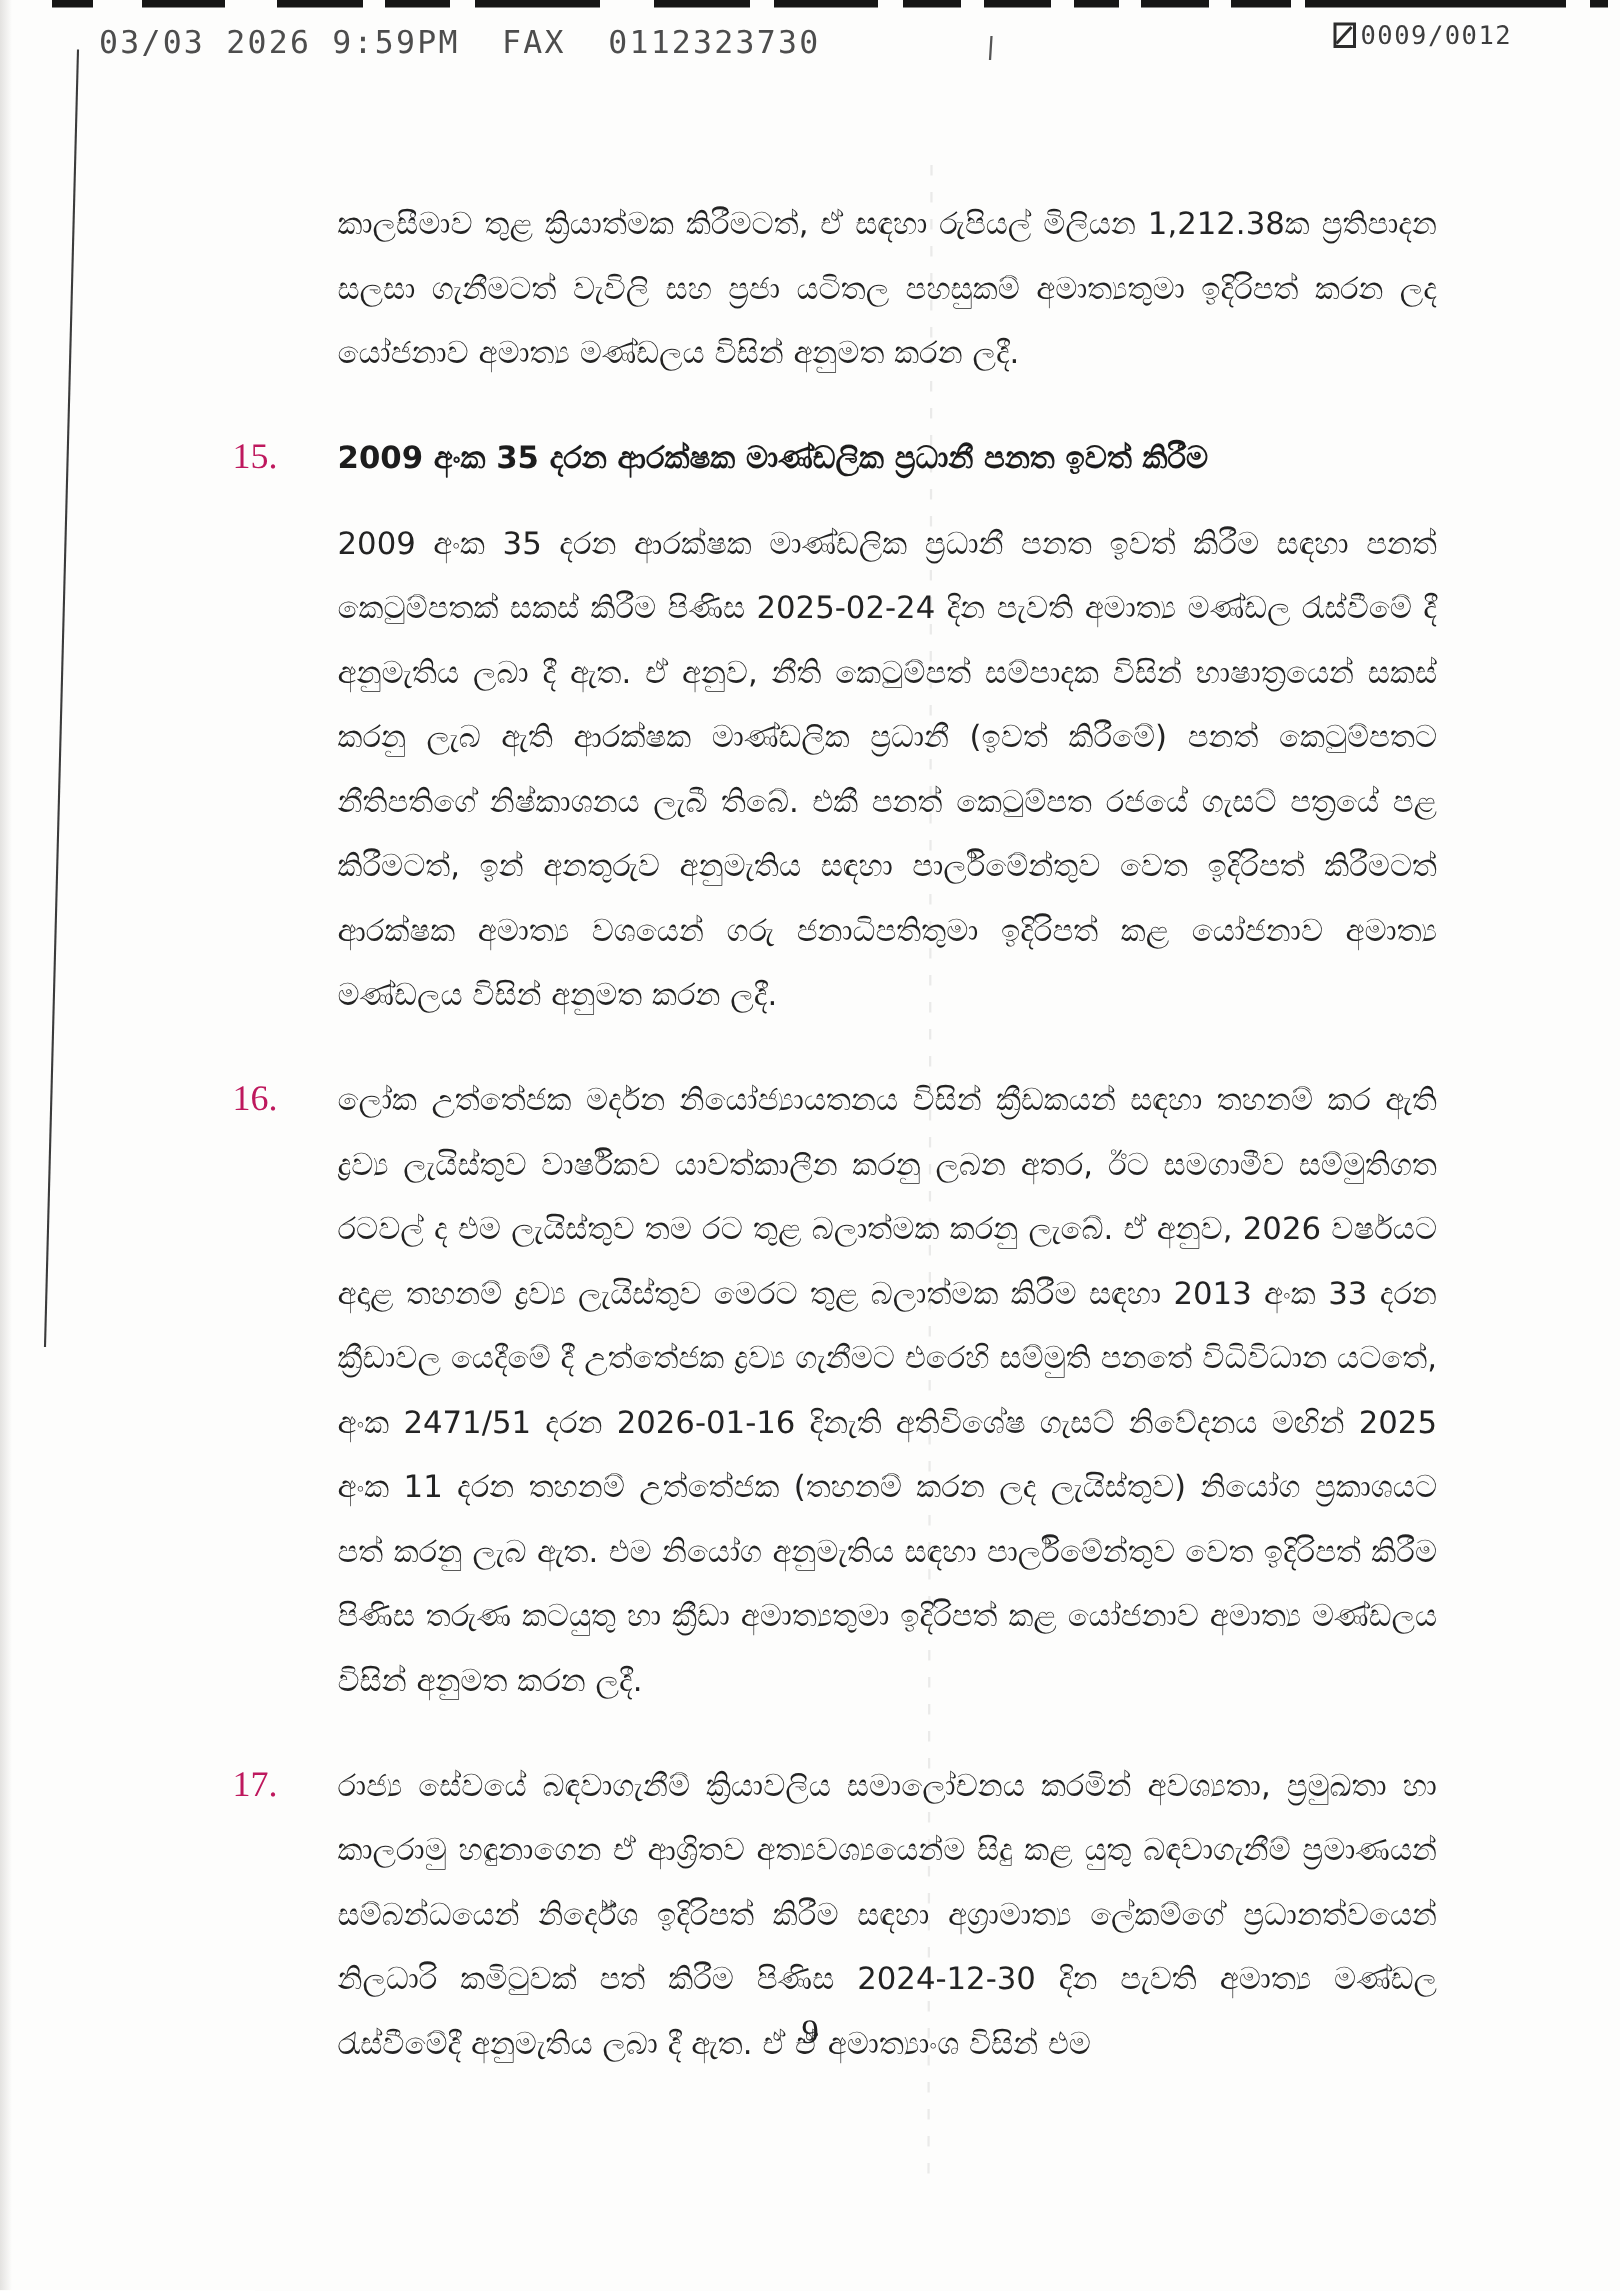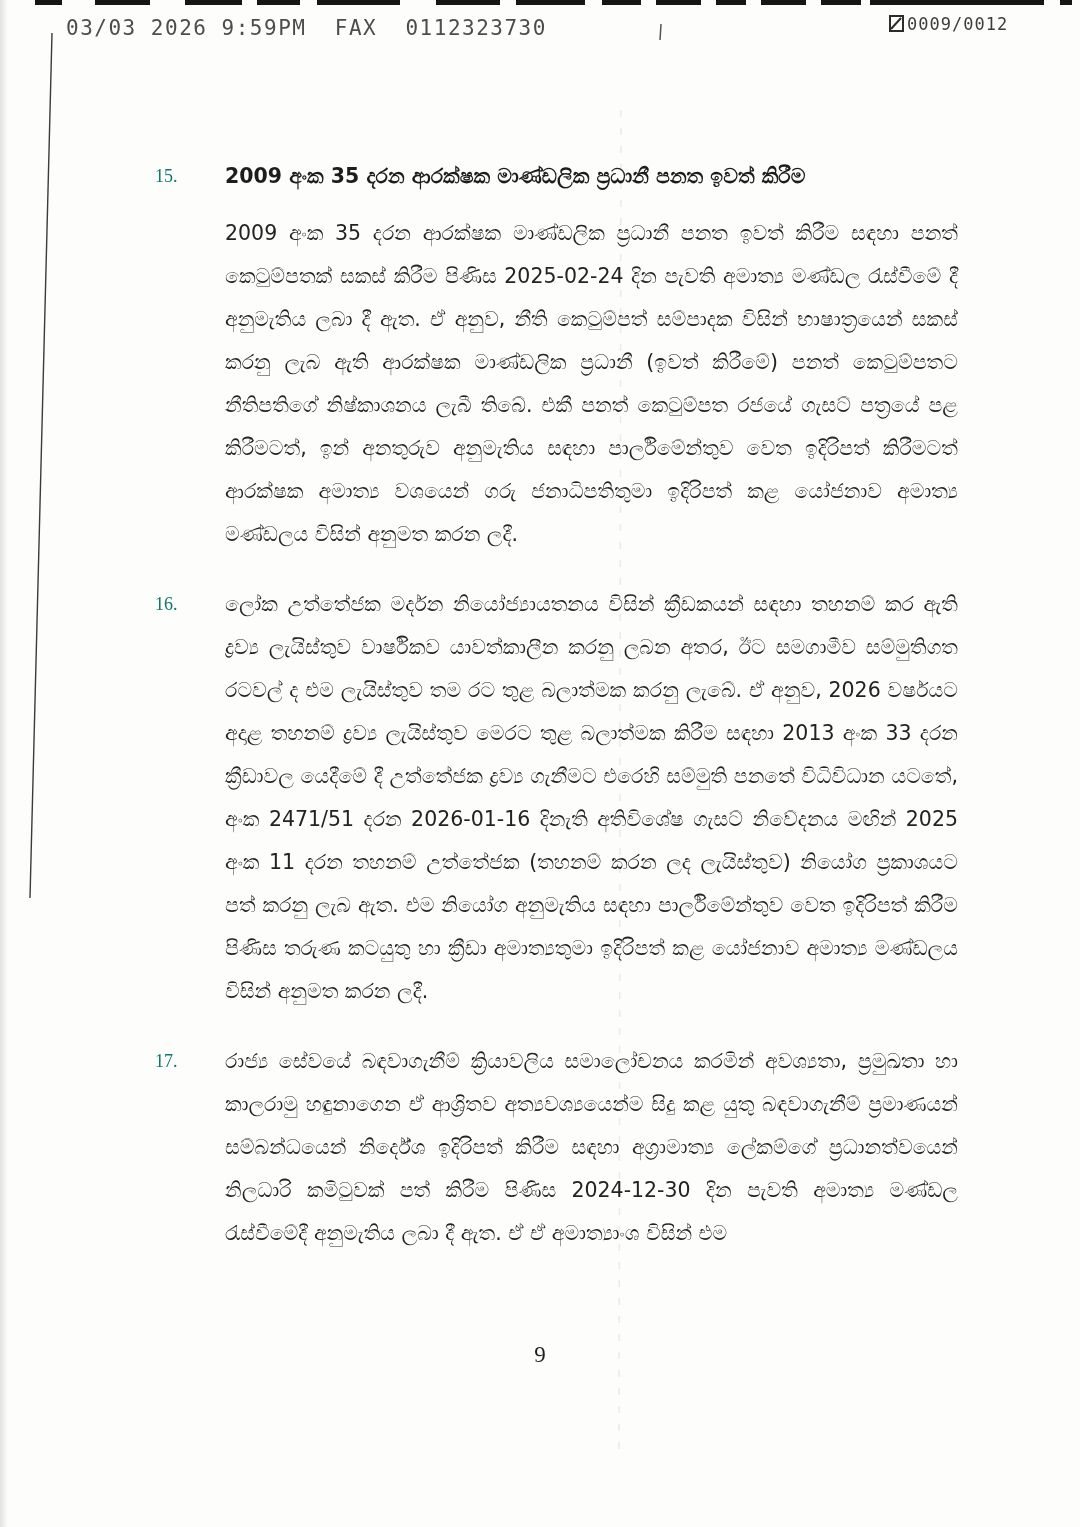--- a/index.html
+++ b/index.html
@@ -77,22 +77,22 @@
     text-align: justify;
   }
   .para { margin: 0; }
   .intro { margin-bottom: 19px; }
   .section { position: relative; margin-top: 27px; }
   .sec-num {
     position: absolute;
     left: -70px;
     top: 0;
     font-family: "Liberation Serif", serif;
-    font-size: 18px;
-    color: #0f766e;
+    font-size: 24px;
+    color: #be185d;
   }
   .sec-heading {
     font-weight: bold;
     color: #1d1d1d;
     margin: 0 0 14px 0;
     text-align: left;
   }
   .sec-body { margin: 0; }
   .page-number {
     position: absolute;
@@ -125,20 +125,21 @@
   </div>
 
   <svg class="artifact-overlay" width="1080" height="1527">
     <line x1="52" y1="33" x2="30" y2="898" stroke="#3b3b3b" stroke-width="1.4"></line>
     <line x1="661" y1="24" x2="660" y2="40" stroke="#555555" stroke-width="1.5"></line>
     <line x1="621" y1="110" x2="619" y2="1455" stroke="rgba(40,40,40,0.09)" stroke-width="1.5" stroke-dasharray="7 11"></line>
   </svg>
 
   <div class="content">
 
+    <p class="para intro">කාලසීමාව තුළ ක්‍රියාත්මක කිරීමටත්, ඒ සඳහා රුපියල් මිලියන 1,212.38ක ප්‍රතිපාදන සලසා ගැනීමටත් වැවිලි සහ ප්‍රජා යටිතල පහසුකම් අමාත්‍යතුමා ඉදිරිපත් කරන ලද යෝජනාව අමාත්‍ය මණ්ඩලය විසින් අනුමත කරන ලදී.</p>
 
     <div class="section">
       <div class="sec-num">15.</div>
       <div class="sec-heading">2009 අංක 35 දරන ආරක්ෂක මාණ්ඩලික ප්‍රධානී පනත ඉවත් කිරීම</div>
       <p class="para sec-body">2009 අංක 35 දරන ආරක්ෂක මාණ්ඩලික ප්‍රධානී පනත ඉවත් කිරීම සඳහා පනත් කෙටුම්පතක් සකස් කිරීම පිණිස 2025-02-24 දින පැවති අමාත්‍ය මණ්ඩල රැස්වීමේ දී අනුමැතිය ලබා දී ඇත. ඒ අනුව, නීති කෙටුම්පත් සම්පාදක විසින් භාෂාත්‍රයෙන් සකස් කරනු ලැබ ඇති ආරක්ෂක මාණ්ඩලික ප්‍රධානී (ඉවත් කිරීමේ) පනත් කෙටුම්පතට නීතිපතිගේ නිෂ්කාශනය ලැබී තිබේ. එකී පනත් කෙටුම්පත රජයේ ගැසට් පත්‍රයේ පළ කිරීමටත්, ඉන් අනතුරුව අනුමැතිය සඳහා පාර්ලිමේන්තුව වෙත ඉදිරිපත් කිරීමටත් ආරක්ෂක අමාත්‍ය වශයෙන් ගරු ජනාධිපතිතුමා ඉදිරිපත් කළ යෝජනාව අමාත්‍ය මණ්ඩලය විසින් අනුමත කරන ලදී.</p>
     </div>
 
     <div class="section">
       <div class="sec-num">16.</div>
       <p class="para sec-body">ලෝක උත්තේජක මර්දන නියෝජ්‍යායතනය විසින් ක්‍රීඩකයන් සඳහා තහනම් කර ඇති ද්‍රව්‍ය ලැයිස්තුව වාර්ෂිකව යාවත්කාලීන කරනු ලබන අතර, ඊට සමගාමීව සම්මුතිගත රටවල් ද එම ලැයිස්තුව තම රට තුළ බලාත්මක කරනු ලැබේ. ඒ අනුව, 2026 වර්ෂයට අදාළ තහනම් ද්‍රව්‍ය ලැයිස්තුව මෙරට තුළ බලාත්මක කිරීම සඳහා 2013 අංක 33 දරන ක්‍රීඩාවල යෙදීමේ දී උත්තේජක ද්‍රව්‍ය ගැනීමට එරෙහි සම්මුති පනතේ විධිවිධාන යටතේ, අංක 2471/51 දරන 2026-01-16 දිනැති අතිවිශේෂ ගැසට් නිවේදනය මඟින් 2025 අංක 11 දරන තහනම් උත්තේජක (තහනම් කරන ලද ලැයිස්තුව) නියෝග ප්‍රකාශයට පත් කරනු ලැබ ඇත. එම නියෝග අනුමැතිය සඳහා පාර්ලිමේන්තුව වෙත ඉදිරිපත් කිරීම පිණිස තරුණ කටයුතු හා ක්‍රීඩා අමාත්‍යතුමා ඉදිරිපත් කළ යෝජනාව අමාත්‍ය මණ්ඩලය විසින් අනුමත කරන ලදී.</p>

